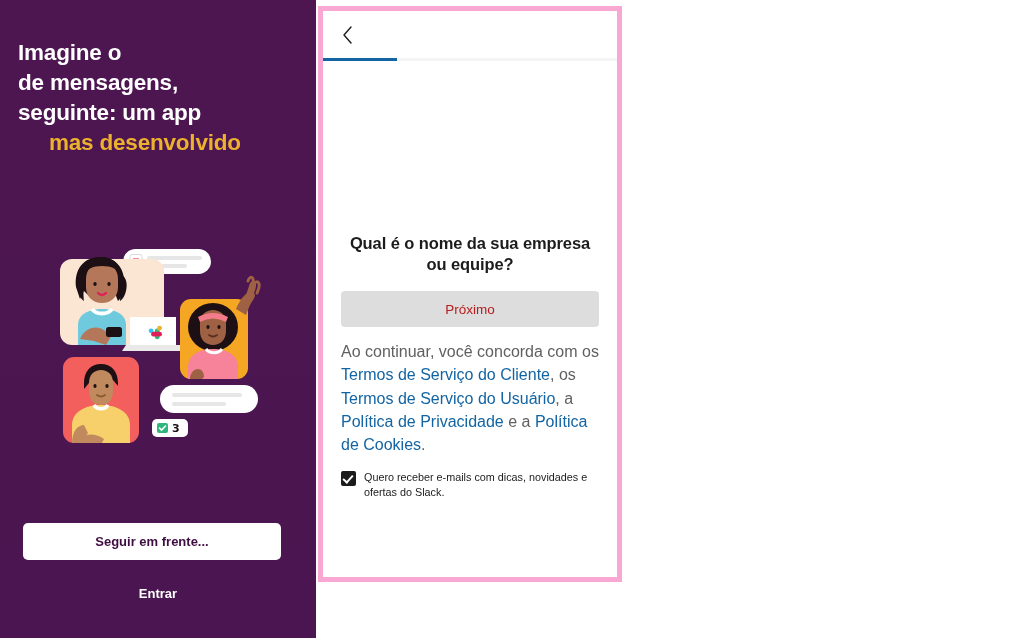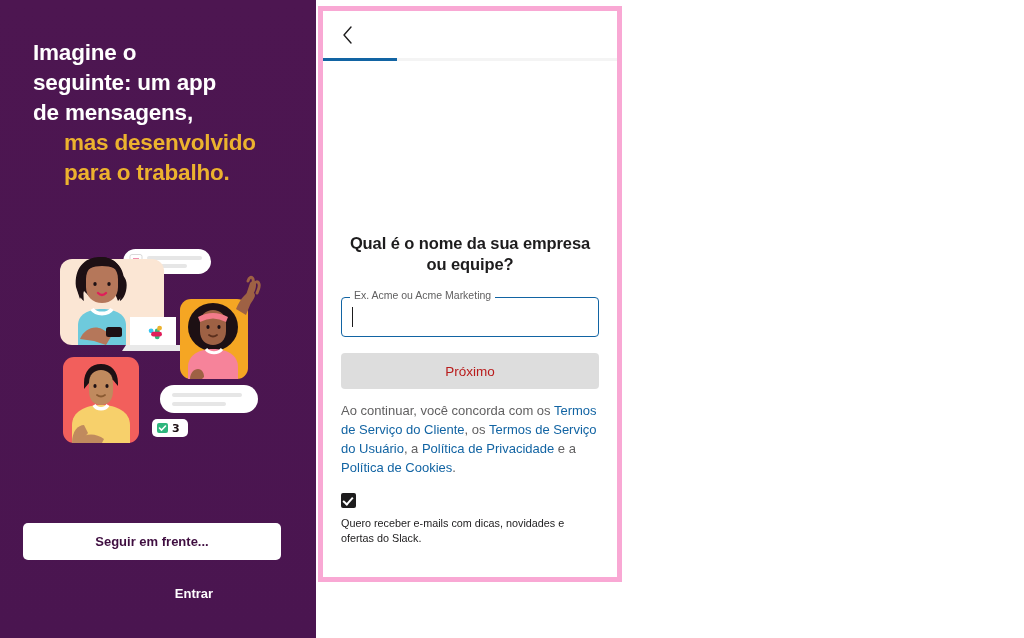--- a/index.html
+++ b/index.html
@@ -15,21 +15,21 @@
   .promo {
     position: relative;
     width: 316px; height: 638px;
     background: #4a154b;
     background-image: linear-gradient(180deg,#4d1651 0%, #4a1550 100%);
     flex: none;
     overflow: hidden;
   }
   .promo-head {
     position: absolute;
-    left: 33px; top: 38px; right: 20px;
+    left: 18px; top: 38px; right: 20px;
     font-size: 22.5px;
     font-weight: bold;
     line-height: 1.33;
     letter-spacing: -0.2px;
     color: #ffffff;
   }
   .promo-head .gold { color: #ecb22e; display:block;margin-left:31px; }
   .promo-head .w { display:block; }
 
   .illus {
@@ -52,21 +52,20 @@
     border: none;
   }
   .promo-login {
     position: absolute;
     left: 0; top: 586px; width: 316px;
     text-align: center;
     color: #ffffff;
     font-size: 13px;
     font-weight: bold;
     cursor: pointer;
-    margin-left: 36px;
   }
 
   
   .midwrap { position: relative; width: 708px; height: 638px; flex:none; background:#fff; }
   .form-panel {
     position: absolute;
     left: 2px; top: 6px;
     width: 304px; height: 576px;
     border: 5px solid #f9a8d4;
     background: #ffffff;
@@ -148,31 +147,30 @@
     width: 100%; height: 36px;
     background: #dddddd;
     color: #b91c1c;
     border: none; border-radius: 4px;
     font-size: 13.5px;
     font-family: "Liberation Sans", sans-serif;
     cursor: pointer;
   }
   .terms {
     margin-top: 13px;
-    font-size: 13px;
+    font-size: 16px;
     line-height: 1.45;
     color: #616061;
   }
   .terms a { color: #1264a3; text-decoration: none; cursor: pointer; }
   .opt-row {
     margin-top: 14px;
     display: flex;
     align-items: flex-start;
     gap: 8px;
-    flex-direction: column;
   }
   .cbox {
     flex: none;
     width: 15px; height: 15px;
     margin-top: 1px;
     background: #1d1c1d;
     border-radius: 2px;
     position: relative;
     cursor: pointer;
   }
@@ -192,24 +190,23 @@
   }
 </style>
 </head>
 <body>
 
 <div class="stage">
 
   <div class="promo">
     <div class="promo-head">
       <span class="w">Imagine o</span>
+      <span class="w">de mensagens,</span>
       <span class="w">seguinte: um app</span>
-      <span class="w">de mensagens,</span>
       <span class="gold">mas desenvolvido</span>
-      <span class="gold">para o trabalho.</span>
     </div>
 
     <div class="illus">
       <svg width="272" height="200" viewBox="0 0 272 200" xmlns="http://www.w3.org/2000/svg">
 
         <g>
           <rect x="101" y="6" width="88" height="25" rx="12.5" fill="#ffffff"></rect>
           <rect x="108" y="11.5" width="12" height="15" rx="2" fill="#fff" stroke="#d9d9d9" stroke-width="1"></rect>
           <path d="M111 16 h6 M111 19 h6" stroke="#e01e5a" stroke-width="1.2"></path>
           <text x="112.5" y="24" font-size="8" fill="#c0392b" font-family="DejaVu Sans, sans-serif">A</text>
@@ -323,26 +320,20 @@
         </div>
       </div>
 
       <div class="progress-track">
         <div class="progress-fill" style="width: 25%;"></div>
       </div>
 
       <div class="form-body">
         <h1 class="form-title">Qual é o nome da sua empresa ou equipe?</h1>
 
-        <div class="field-wrap">
-          <div class="field-box"></div>
-          <span class="field-legend">Ex. Acme ou Acme Marketing</span>
-          <div class="caret"></div>
-          <input class="field-input" type="text" placeholder="" style="">
-        </div>
 
         <button class="next-btn">Próximo</button>
 
         <p class="terms"><span>Ao continuar, você concorda com os </span><a>Termos de Serviço do Cliente</a><span>, os </span><a>Termos de Serviço do Usuário</a><span>, a </span><a>Política de Privacidade</a><span> e a </span><a>Política de Cookies</a><span>.</span></p>
 
         <div class="opt-row">
           <div class="cbox"></div>
           <div class="opt-text">Quero receber e-mails com dicas, novidades e ofertas do Slack.</div>
         </div>
       </div>

